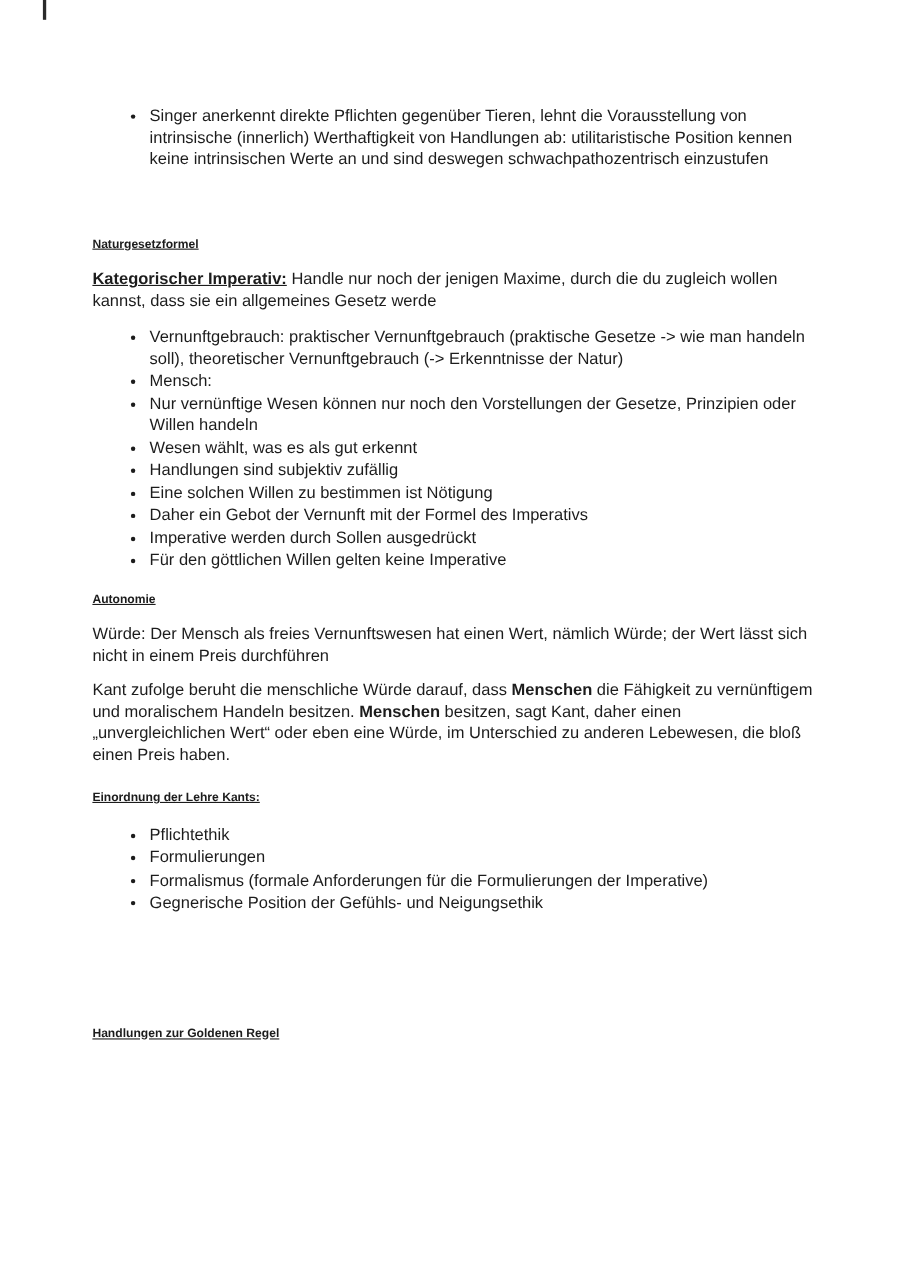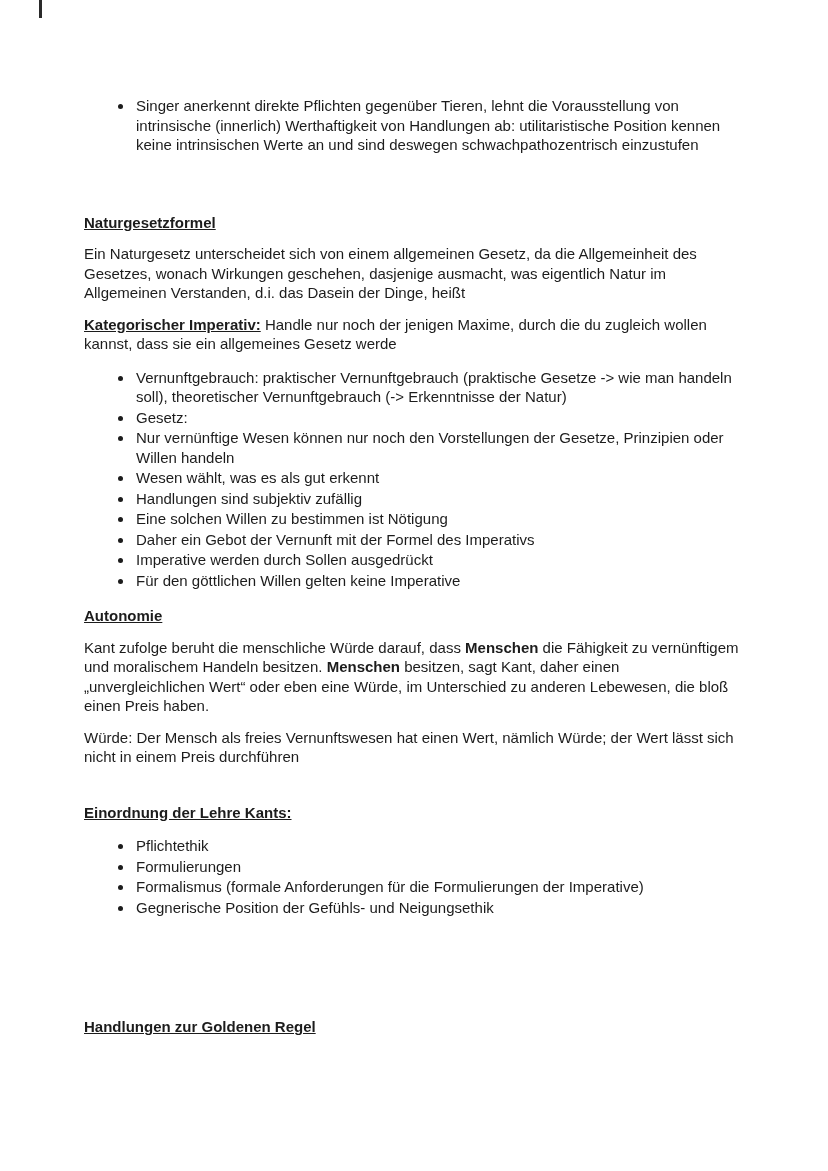--- a/index.html
+++ b/index.html
@@ -38,21 +38,21 @@
     list-style-type: disc;
   }
   ul.bullets li {
     margin: 0 0 1px 0;
     padding-left: 2px;
   }
   .heading {
     font-weight: bold;
     text-decoration: underline;
     margin: 22px 0 12px 0;
-    font-size: 15px;
+    font-size: 11px;
   }
   .heading-naturgesetz {
     margin-top: 58px;
   }
   .heading-abgrenzung {
     margin-top: 100px;
     margin-bottom: 0;
   }
   .inline-heading {
     font-weight: bold;
@@ -71,45 +71,44 @@
 <div class="page">
 
   <div class="scan-artifact"></div>
 
   <ul class="bullets" style="margin-top:0;">
     <li>Singer anerkennt direkte Pflichten gegenüber Tieren, lehnt die Vorausstellung von intrinsische (innerlich) Werthaftigkeit von Handlungen ab: utilitaristische Position kennen keine intrinsischen Werte an und sind deswegen schwachpathozentrisch einzustufen</li>
   </ul>
 
   <div class="heading heading-naturgesetz">Naturgesetzformel</div>
 
-  <p>Ein Naturgesetz unterscheidet sich von einem allgemeinen Gesetz, da die Allgemeinheit des Gesetzes, wonach Wirkungen geschehen, dasjenige ausmacht, was eigentlich Natur im Allgemeinen Verstanden, d.i. das Dasein der Dinge, heißt</p>
 
   <p class="para-block"><span class="inline-heading">Kategorischer Imperativ:</span><span> Handle nur noch der jenigen Maxime, durch die du zugleich wollen kannst, dass sie ein allgemeines Gesetz werde</span></p>
 
   <ul class="bullets">
     <li>Vernunftgebrauch: praktischer Vernunftgebrauch (praktische Gesetze -&gt; wie man handeln soll), theoretischer Vernunftgebrauch (-&gt; Erkenntnisse der Natur)</li>
-    <li>Gesetz:</li>
+    <li>Mensch:</li>
     <li>Nur vernünftige Wesen können nur noch den Vorstellungen der Gesetze, Prinzipien oder Willen handeln</li>
     <li>Wesen wählt, was es als gut erkennt</li>
     <li>Handlungen sind subjektiv zufällig</li>
     <li>Eine solchen Willen zu bestimmen ist Nötigung</li>
     <li>Daher ein Gebot der Vernunft mit der Formel des Imperativs</li>
     <li>Imperative werden durch Sollen ausgedrückt</li>
     <li>Für den göttlichen Willen gelten keine Imperative</li>
   </ul>
 
   <div class="heading" style="margin-top:16px;">Autonomie</div>
 
 
+  <p>Würde: Der Mensch als freies Vernunftswesen hat einen Wert, nämlich Würde; der Wert lässt sich nicht in einem Preis durchführen</p>
+
   <p><span>Kant zufolge beruht die menschliche Würde darauf, dass </span><span class="bold">Menschen</span><span> die Fähigkeit zu vernünftigem und moralischem Handeln besitzen. </span><span class="bold">Menschen</span><span> besitzen, sagt Kant, daher einen „unvergleichlichen Wert“ oder eben eine Würde, im Unterschied zu anderen Lebewesen, die bloß einen Preis haben.</span></p>
 
-  <p>Würde: Der Mensch als freies Vernunftswesen hat einen Wert, nämlich Würde; der Wert lässt sich nicht in einem Preis durchführen</p>
 
-
-  <div class="heading" style="margin-top:36px;">Einordnung der Lehre Kants:</div>
+  <div class="heading" style="margin-top:20px;">Einordnung der Lehre Kants:</div>
 
   <ul class="bullets">
     <li>Pflichtethik</li>
     <li>Formulierungen</li>
     <li>Formalismus (formale Anforderungen für die Formulierungen der Imperative)</li>
     <li>Gegnerische Position der Gefühls- und Neigungsethik</li>
   </ul>
 
   <div class="heading heading-abgrenzung">Handlungen zur Goldenen Regel</div>
 

